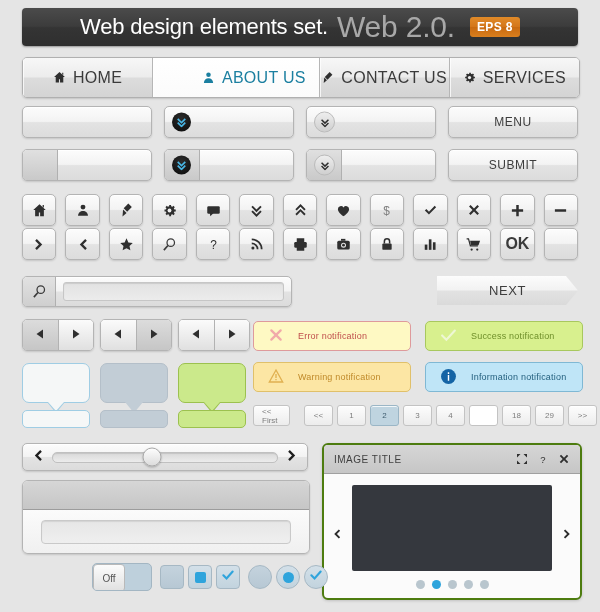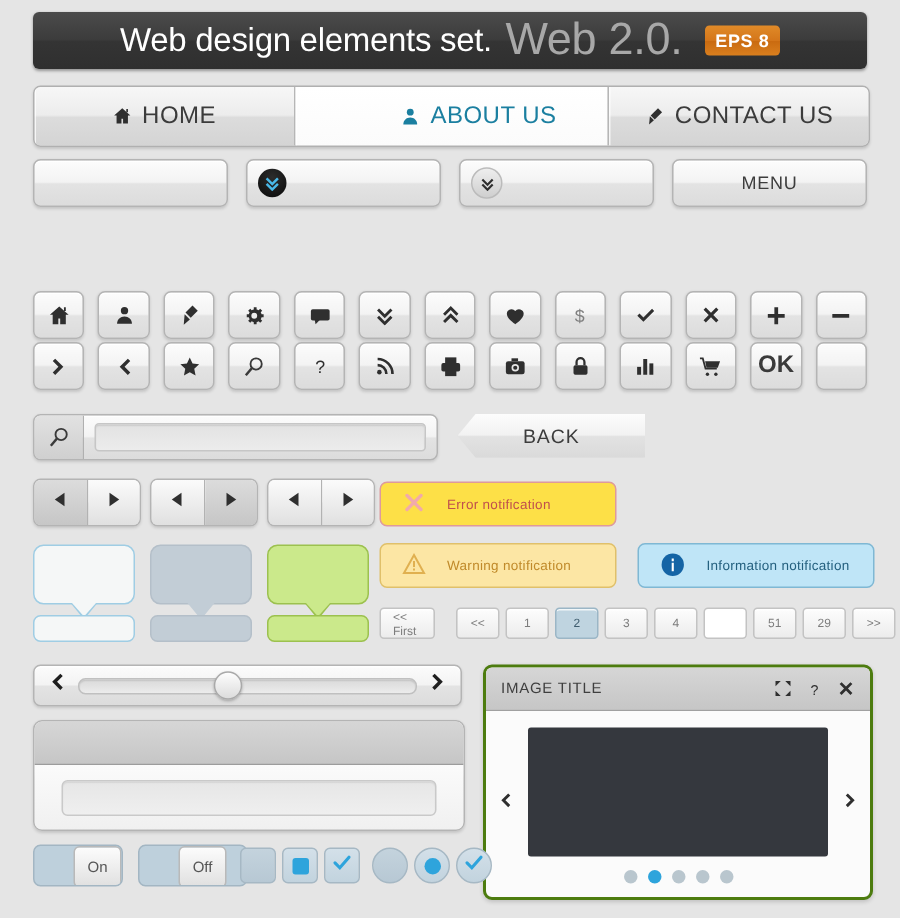--- a/index.html
+++ b/index.html
@@ -122,21 +122,21 @@
   .pn3{left:178px;}
   .half.dk{background:linear-gradient(to bottom,#dcdcdc,#c6c6c6);}
   .half.lt{background:linear-gradient(to bottom,#fbfbfb,#e0e0e0);}
 
   
   .notif{
     position:absolute;height:28px;display:flex;align-items:center;gap:14px;padding:0 14px;
     border-radius:5px;font-size:9px;letter-spacing:.2px;
   }
   .notif .nt{font-weight:normal;}
-  .n-err{left:253px;top:321px;width:128px;background:#fde047;border:1px solid #de9a9c;color:#c0504d;text-align:right;}
+  .n-err{left:253px;top:321px;width:128px;background:#fef9c3;border:1px solid #de9a9c;color:#c0504d;text-align:right;}
   .n-suc{left:425px;top:321px;width:128px;background:#d8f08e;border:1px solid #a8c85e;color:#6f8f2a;}
   .n-warn{left:253px;top:362px;width:128px;background:#fce6a4;border:1px solid #e0c06a;color:#c08a2a;}
   .n-info{left:425px;top:362px;width:128px;background:#bfe5f7;border:1px solid #7fb8d4;color:#24607f;}
 
   
   .bub{position:absolute;border-radius:7px;}
   .bub .tail{
     position:absolute;left:50%;margin-left:-9px;bottom:-11px;
     width:0;height:0;border-left:9px solid transparent;border-right:9px solid transparent;
   }
@@ -212,21 +212,21 @@
   .dot{width:9px;height:9px;border-radius:50%;background:#b9c6ce;cursor:pointer;}
   .dot.on{background:#2ea4dc;}
 
   
   .toggle{position:absolute;top:563px;height:26px;width:58px;border-radius:5px;display:flex;
     background:#bed0dc;border:1px solid #a3b6c3;overflow:hidden;cursor:pointer;}
   .toggle .knob{width:30px;height:100%;display:flex;align-items:center;justify-content:center;
     font-size:10px;color:#555;
     background:linear-gradient(to bottom,#fcfcfc,#e0e0e0);border:1px solid #b9b9b9;border-radius:4px;}
   .tg-on{left:22px;justify-content:flex-end;}
-  .tg-off{left:92px;justify-content:center;padding-left:13px;}
+  .tg-off{left:92px;justify-content:flex-start;}
 
   .chk{position:absolute;top:565px;width:22px;height:22px;border-radius:4px;cursor:pointer;
     display:flex;align-items:center;justify-content:center;}
   .chk.empty{left:160px;background:linear-gradient(to bottom,#c4d3dd,#b7c8d4);border:1px solid #a6b8c4;}
   .chk.sq{left:188px;background:linear-gradient(to bottom,#d3e0e9,#c2d3de);border:1px solid #a6b8c4;}
   .chk.sq i{width:11px;height:11px;background:#2ea4dc;border-radius:2px;display:block;}
   .chk.tick{left:216px;background:linear-gradient(to bottom,#d3e0e9,#c2d3de);border:1px solid #a6b8c4;}
 
   .rad{position:absolute;top:565px;width:22px;height:22px;border-radius:50%;cursor:pointer;
     display:flex;align-items:center;justify-content:center;}
@@ -267,20 +267,29 @@
     </div>
     <div class="tab">
       <span class="ico">
         <svg width="13" height="13" viewBox="0 0 24 24">
             <path fill="#2f2f2f" d="M16 2l5 5-9 9-5-5z"></path>
             <path fill="#2f2f2f" d="M6 12l5 5-6 5z"></path>
           </svg>
       </span>
       <span>CONTACT US</span>
     </div>
+    <div class="tab">
+      <span class="ico">
+        <svg width="13" height="13" viewBox="0 0 24 24">
+            <path fill="#2f2f2f" d="M12 8a4 4 0 100 8 4 4 0 000-8zm10 2.5h-2.2a7.8 7.8 0 00-.9-2.2l1.6-1.6-2.2-2.2-1.6 1.6a7.8 7.8 0 00-2.2-.9V3h-3v2.2a7.8 7.8 0 00-2.2.9L7.7 4.5 5.5 6.7l1.6 1.6a7.8 7.8 0 00-.9 2.2H4v3h2.2c.2.8.5 1.5.9 2.2l-1.6 1.6 2.2 2.2 1.6-1.6c.7.4 1.4.7 2.2.9V21h3v-2.2c.8-.2 1.5-.5 2.2-.9l1.6 1.6 2.2-2.2-1.6-1.6c.4-.7.7-1.4.9-2.2H22z"></path>
+            <circle cx="12" cy="12" r="3" fill="#ececec"></circle>
+          </svg>
+      </span>
+      <span>SERVICES</span>
+    </div>
   </div>
 
   <div class="ddrow r1">
     <div class="dd glossy"></div>
     <div class="dd glossy">
       <span class="circ black">
         <svg width="11" height="11" viewBox="0 0 24 24">
             <path fill="#49b8e8" d="M5 4l7 7 7-7 2.5 2.5L12 16 2.5 6.5z"></path>
             <path fill="#49b8e8" d="M5 12l7 7 7-7 2.5 2.5L12 24 2.5 14.5z"></path>
           </svg>
@@ -292,20 +301,46 @@
             <path fill="#2f2f2f" d="M5 4l7 7 7-7 2.5 2.5L12 16 2.5 6.5z"></path>
             <path fill="#2f2f2f" d="M5 12l7 7 7-7 2.5 2.5L12 24 2.5 14.5z"></path>
           </svg>
       </span>
     </div>
     <div class="dd glossy">
       <span class="dd-label">MENU</span>
     </div>
   </div>
 
+  <div class="ddrow r2">
+    <div class="dd glossy">
+      <span class="dd-split"></span>
+    </div>
+    <div class="dd glossy">
+      <span class="dd-split"></span>
+      <span class="circ black">
+        <svg width="11" height="11" viewBox="0 0 24 24">
+            <path fill="#49b8e8" d="M5 4l7 7 7-7 2.5 2.5L12 16 2.5 6.5z"></path>
+            <path fill="#49b8e8" d="M5 12l7 7 7-7 2.5 2.5L12 24 2.5 14.5z"></path>
+          </svg>
+      </span>
+    </div>
+    <div class="dd glossy">
+      <span class="dd-split"></span>
+      <span class="circ grey">
+        <svg width="10" height="10" viewBox="0 0 24 24">
+            <path fill="#2f2f2f" d="M5 4l7 7 7-7 2.5 2.5L12 16 2.5 6.5z"></path>
+            <path fill="#2f2f2f" d="M5 12l7 7 7-7 2.5 2.5L12 24 2.5 14.5z"></path>
+          </svg>
+      </span>
+    </div>
+    <div class="dd glossy">
+      <span class="dd-label">SUBMIT</span>
+    </div>
+  </div>
 
   <div class="iconrow r1">
     <div class="ibtn glossy">
         <span>
           <svg width="15" height="15" viewBox="0 0 24 24">
             <path fill="#2f2f2f" d="M12 2L2 11h3v10h6v-6h2v6h6V11h3z"></path>
             <path fill="#2f2f2f" d="M17 3h2v4h-2z"></path>
           </svg>
         </span>
       </div>
@@ -501,22 +536,22 @@
   <div class="searchwrap glossy">
     <span class="search-ico">
       <svg width="15" height="15" viewBox="0 0 24 24">
           <circle cx="14" cy="9" r="6" fill="none" stroke="#3a3a3a" stroke-width="2"></circle>
           <path stroke="#3a3a3a" stroke-width="2.6" d="M9.5 13.5L3 21"></path>
         </svg>
     </span>
     <span class="search-field" title=""></span>
   </div>
 
-  <div class="arrowbtn shape backbtn">
-    <span>BACK</span>
+  <div class="arrowbtn shape nextbtn">
+    <span>NEXT</span>
   </div>
 
   <div class="pn pn1 glossy">
     <div class="half left dk">
         <span><svg width="12" height="12" viewBox="0 0 24 24">
             <path fill="#2f2f2f" d="M18 3v18L5 12z"></path>
           </svg></span>
       </div>
     <div class="half right lt">
         <span><svg width="12" height="12" viewBox="0 0 24 24">
@@ -547,20 +582,26 @@
             <path fill="#2f2f2f" d="M6 3v18l13-9z"></path>
           </svg></span>
       </div>
   </div>
 
   <div class="notif n-err">
     <span><svg width="16" height="16" viewBox="0 0 24 24">
           <path stroke="#f1aaaa" stroke-width="3.4" stroke-linecap="round" d="M5 5l14 14M19 5L5 19"></path>
         </svg></span>
     <span class="nt">Error notification</span>
+  </div>
+  <div class="notif n-suc">
+    <span><svg width="17" height="17" viewBox="0 0 24 24">
+          <path fill="none" stroke="#eef7d4" stroke-width="3" stroke-linecap="round" d="M3 12l6 6L21 5"></path>
+        </svg></span>
+    <span class="nt">Success notification</span>
   </div>
   <div class="notif n-info">
     <span><svg width="17" height="17" viewBox="0 0 24 24">
           <circle cx="12" cy="12" r="10.5" fill="#1464a5"></circle>
           <path fill="#ffffff" d="M11 10h2v8h-2zM11 6h2v2.6h-2z"></path>
         </svg></span>
     <span class="nt">Information notification</span>
   </div>
   <div class="notif n-warn">
     <span><svg width="16" height="16" viewBox="0 0 24 24">
@@ -584,21 +625,21 @@
   <div class="bs bs3"></div>
 
   <div class="pagination">
     <div class="pg wide">&lt;&lt; First</div>
     <div class="pg gap">&lt;&lt;</div>
     <div class="pg">1</div>
     <div class="pg active">2</div>
     <div class="pg">3</div>
     <div class="pg">4</div>
     <div class="pg blank"></div>
-    <div class="pg">51</div>
+    <div class="pg">18</div>
     <div class="pg">29</div>
     <div class="pg">&gt;&gt;</div>
 
   </div>
 
   <div class="slider glossy">
     <span><svg width="13" height="13" viewBox="0 0 24 24">
           <path fill="#1f1f1f" d="M17 2L7 12l10 10 3-3-7-7 7-7z"></path>
         </svg></span>
     <span class="sl-track">
@@ -646,23 +687,20 @@
       <div class="dots">
         <span class="dot"></span>
         <span class="dot on"></span>
         <span class="dot"></span>
         <span class="dot"></span>
         <span class="dot"></span>
       </div>
     </div>
   </div>
 
-  <div class="toggle tg-on">
-    <span class="knob">On</span>
-  </div>
   <div class="toggle tg-off">
     <span class="knob">Off</span>
   </div>
 
   <div class="chk empty"></div>
   <div class="chk sq">
       <i></i>
     </div>
   <div class="chk tick">
     <span><svg width="14" height="14" viewBox="0 0 24 24">

